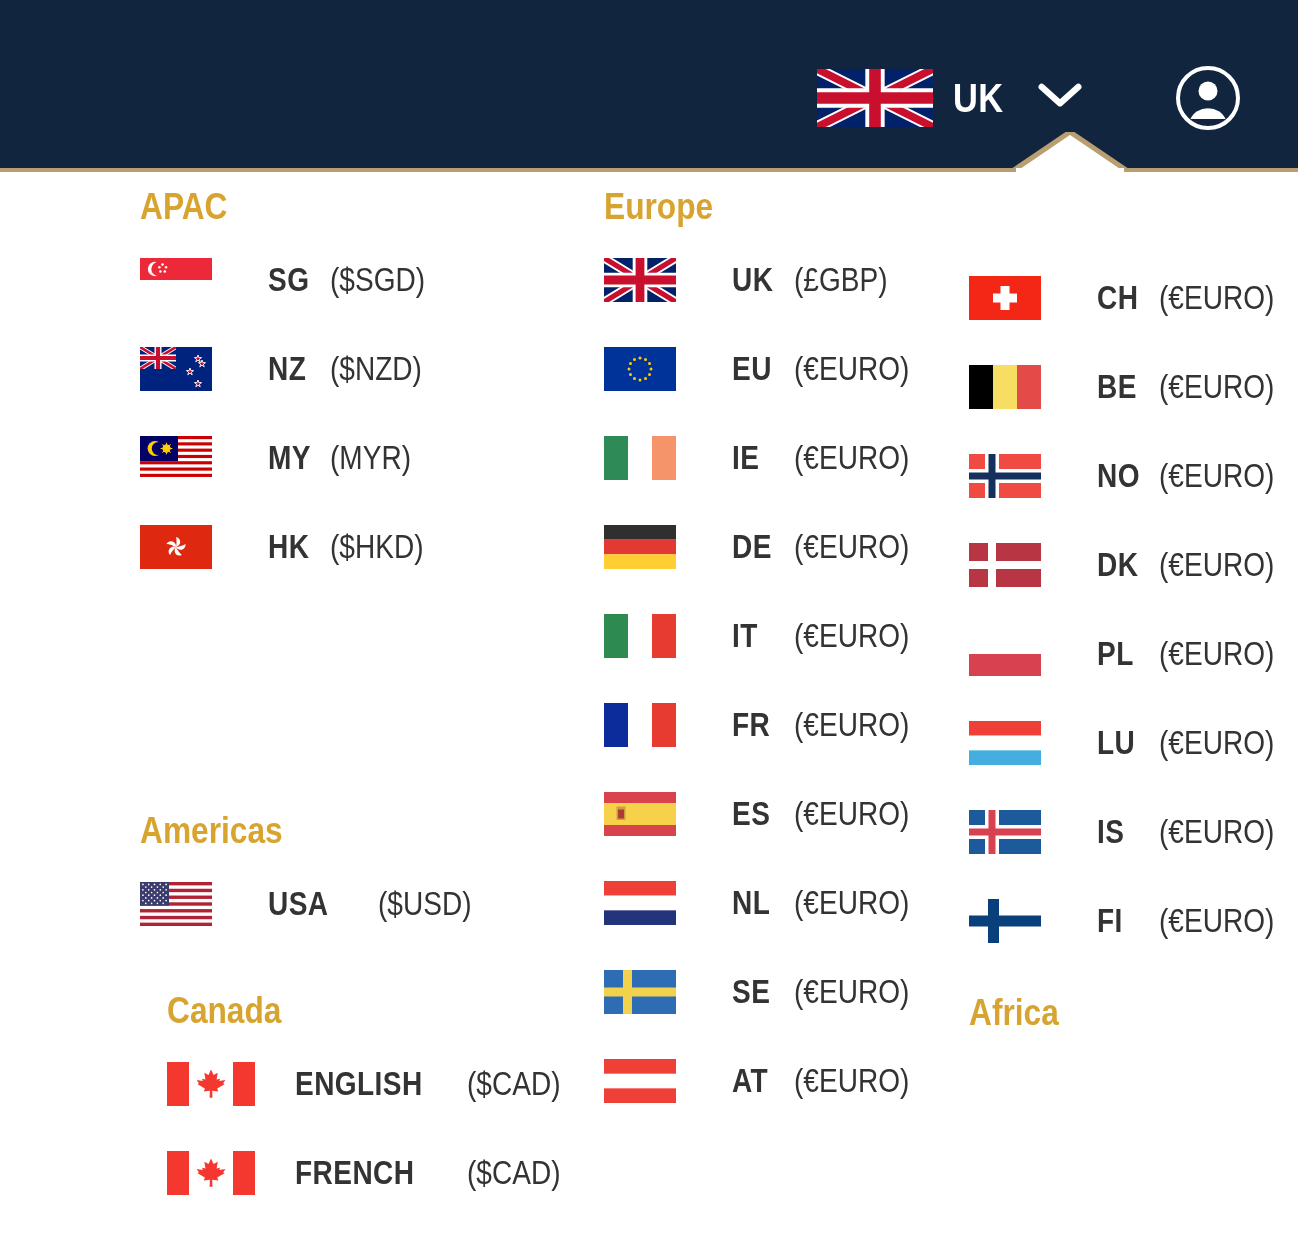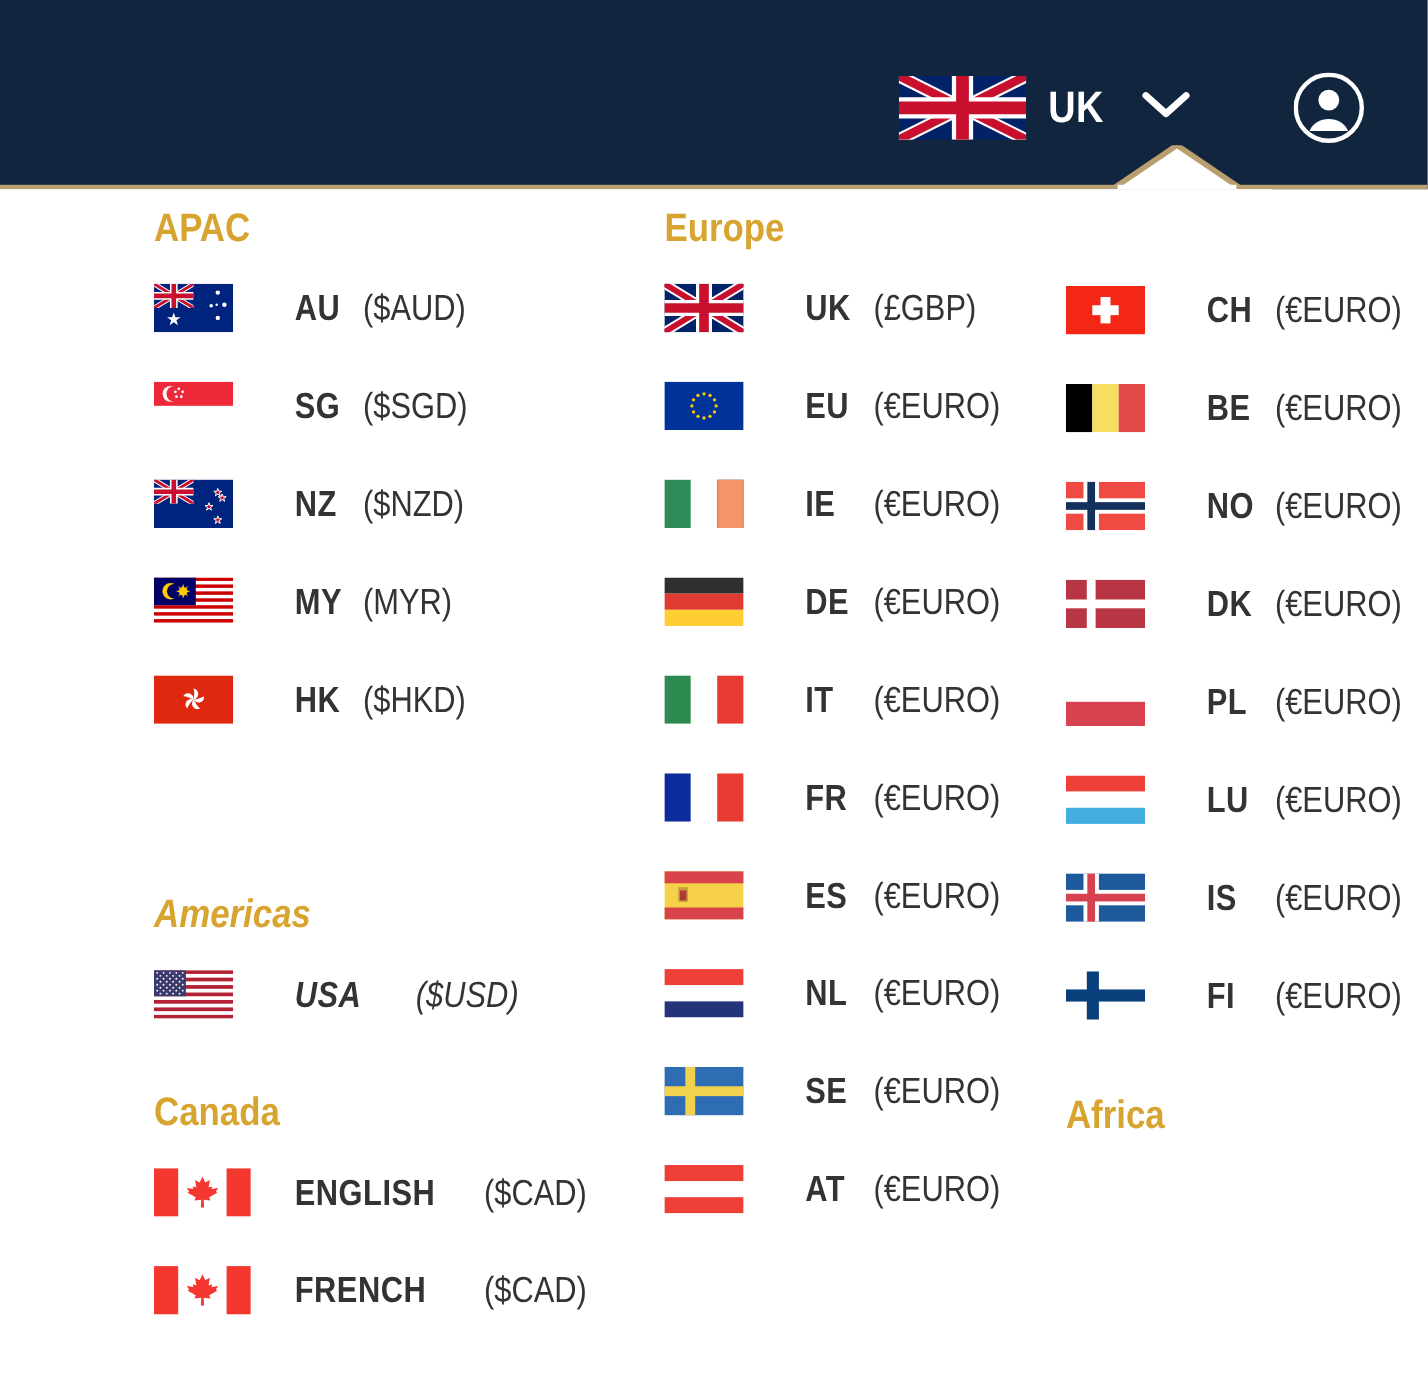--- a/index.html
+++ b/index.html
@@ -205,29 +205,20 @@
 </div>
 
 <div class="panel">
 
   <div class="col col-apac" id="col-1">
       <div class="group" style="top: 14px;">
         <div class="group-title" style="margin-bottom: 30px;">APAC</div>
         <div class="locale-row">
           <span class="row-flag">
             <svg width="72" height="44" viewBox="0 0 72 44">
-              <use href="#f-au"></use>
-            </svg>
-          </span>
-          <span class="row-code code-w-narrow">AU</span>
-          <span class="row-cur">($AUD)</span>
-        </div>
-        <div class="locale-row">
-          <span class="row-flag">
-            <svg width="72" height="44" viewBox="0 0 72 44">
               <use href="#f-sg"></use>
             </svg>
           </span>
           <span class="row-code code-w-narrow">SG</span>
           <span class="row-cur">($SGD)</span>
         </div>
         <div class="locale-row">
           <span class="row-flag">
             <svg width="72" height="44" viewBox="0 0 72 44">
               <use href="#f-nz"></use>
@@ -248,33 +239,33 @@
         <div class="locale-row">
           <span class="row-flag">
             <svg width="72" height="44" viewBox="0 0 72 44">
               <use href="#f-hk"></use>
             </svg>
           </span>
           <span class="row-code code-w-narrow">HK</span>
           <span class="row-cur">($HKD)</span>
         </div>
       </div>
-      <div class="group" style="top: 638px; font-style: italic;">
+      <div class="group" style="top: 638px;">
         <div class="group-title" style="margin-bottom: 30px;">Americas</div>
         <div class="locale-row">
           <span class="row-flag">
             <svg width="72" height="44" viewBox="0 0 72 44">
               <use href="#f-us"></use>
             </svg>
           </span>
           <span class="row-code code-w-wide">USA</span>
           <span class="row-cur">($USD)</span>
         </div>
       </div>
-      <div class="group" style="top: 818px;">
+      <div class="group" style="top: 818px; margin-left: 27px;">
         <div class="group-title" style="margin-bottom: 30px;">Canada</div>
         <div class="locale-row">
           <span class="row-flag">
             <svg width="88" height="44" viewBox="0 0 88 44">
               <use href="#f-ca"></use>
             </svg>
           </span>
           <span class="row-code code-w-xwide">ENGLISH</span>
           <span class="row-cur">($CAD)</span>
         </div>
@@ -378,21 +369,21 @@
             <svg width="72" height="44" viewBox="0 0 72 44">
               <use href="#f-at"></use>
             </svg>
           </span>
           <span class="row-code code-w-narrow">AT</span>
           <span class="row-cur">(€EURO)</span>
         </div>
       </div>
     </div>
   <div class="col col-extra" id="col-3">
-      <div class="group" style="top: 88px;">
+      <div class="group" style="top: 104px;">
         <div class="locale-row">
           <span class="row-flag">
             <svg width="72" height="44" viewBox="0 0 72 44">
               <use href="#f-ch"></use>
             </svg>
           </span>
           <span class="row-code code-w-narrow">CH</span>
           <span class="row-cur">(€EURO)</span>
         </div>
         <div class="locale-row">

